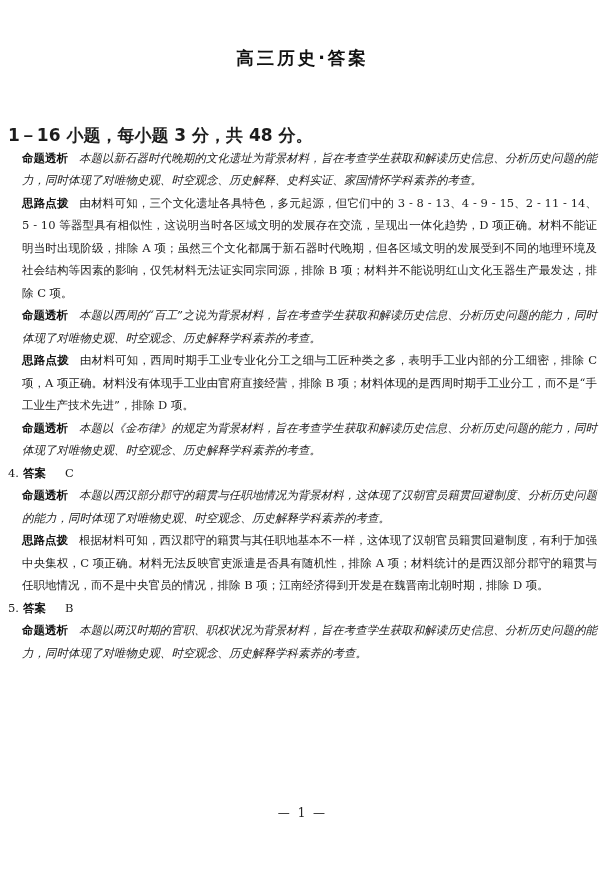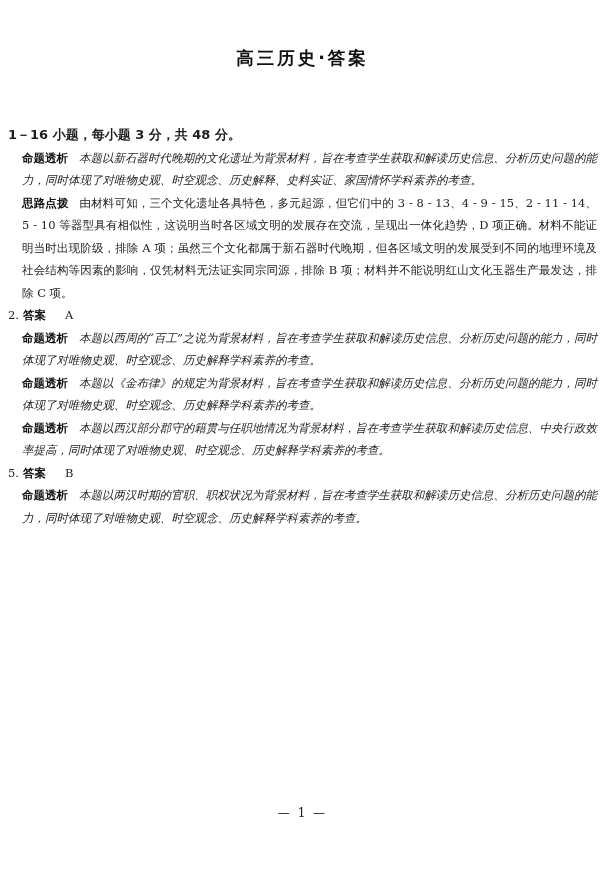--- a/index.html
+++ b/index.html
@@ -26,21 +26,21 @@
     margin-bottom:54px;
   }
   .content {
     font-size:11.5px;
     line-height:22.5px;
     text-align:justify;
   }
   .intro-line {
     font-family:"DejaVu Sans","Liberation Sans",sans-serif;
     font-weight:bold;
-    font-size:13px;
+    font-size:17px;
   }
   .ans-line { white-space:nowrap; }
   .qnum { margin-right:4px; }
   .lbl {
     font-family:"DejaVu Sans","Liberation Sans",sans-serif;
     font-weight:bold;
     color:#111;
     margin-right:11px;
   }
   .ans-letter { margin-left:8px; }
@@ -69,32 +69,34 @@
   <div class="content">
 
     <div class="intro-line">1－16 小题，每小题 3 分，共 48 分。</div>
 
     <div class="q">
       <p class="para"><span class="lbl">命题透析</span><span class="kai">本题以新石器时代晚期的文化遗址为背景材料，旨在考查学生获取和解读历史信息、分析历史问题的能力，同时体现了对唯物史观、时空观念、历史解释、史料实证、家国情怀学科素养的考查。</span></p>
       <p class="para"><span class="lbl">思路点拨</span><span class="song">由材料可知，三个文化遗址各具特色，多元起源，但它们中的 3 - 8 - 13、4 - 9 - 15、2 - 11 - 14、5 - 10 等器型具有相似性，这说明当时各区域文明的发展存在交流，呈现出一体化趋势，D 项正确。材料不能证明当时出现阶级，排除 A 项；虽然三个文化都属于新石器时代晚期，但各区域文明的发展受到不同的地理环境及社会结构等因素的影响，仅凭材料无法证实同宗同源，排除 B 项；材料并不能说明红山文化玉器生产最发达，排除 C 项。</span></p>
     </div>
 
     <div class="q">
-      <div class="ans-line">
-        <span class="qnum">2.</span><span class="lbl">答案</span><span class="ans-letter">A</span>
-      </div>
       <p class="para"><span class="lbl">命题透析</span><span class="kai">本题以西周的“百工”之说为背景材料，旨在考查学生获取和解读历史信息、分析历史问题的能力，同时体现了对唯物史观、时空观念、历史解释学科素养的考查。</span></p>
+      <p class="para"><span class="lbl">思路点拨</span><span class="song">由材料可知，西周时期手工业专业化分工之细与工匠种类之多，表明手工业内部的分工细密，排除 C 项，A 项正确。材料没有体现手工业由官府直接经营，排除 B 项；材料体现的是西周时期手工业分工，而不是“手工业生产技术先进”，排除 D 项。</span></p>
     </div>
 
     <div class="q">
       <p class="para"><span class="lbl">命题透析</span><span class="kai">本题以《金布律》的规定为背景材料，旨在考查学生获取和解读历史信息、分析历史问题的能力，同时体现了对唯物史观、时空观念、历史解释学科素养的考查。</span></p>
     </div>
 
     <div class="q">
-      <p class="para"><span class="lbl">命题透析</span><span class="kai">本题以西汉部分郡守的籍贯与任职地情况为背景材料，旨在考查学生获取和解读历史信息、中央行政效率提高，同时体现了对唯物史观、时空观念、历史解释学科素养的考查。</span></p>
+      <div class="ans-line">
+        <span class="qnum">4.</span><span class="lbl">答案</span><span class="ans-letter">C</span>
+      </div>
+      <p class="para"><span class="lbl">命题透析</span><span class="kai">本题以西汉部分郡守的籍贯与任职地情况为背景材料，这体现了汉朝官员籍贯回避制度、分析历史问题的能力，同时体现了对唯物史观、时空观念、历史解释学科素养的考查。</span></p>
+      <p class="para"><span class="lbl">思路点拨</span><span class="song">根据材料可知，西汉郡守的籍贯与其任职地基本不一样，这体现了汉朝官员籍贯回避制度，有利于加强中央集权，C 项正确。材料无法反映官吏派遣是否具有随机性，排除 A 项；材料统计的是西汉部分郡守的籍贯与任职地情况，而不是中央官员的情况，排除 B 项；江南经济得到开发是在魏晋南北朝时期，排除 D 项。</span></p>
     </div>
 
     <div class="q">
       <div class="ans-line">
         <span class="qnum">5.</span><span class="lbl">答案</span><span class="ans-letter">B</span>
       </div>
       <p class="para"><span class="lbl">命题透析</span><span class="kai">本题以两汉时期的官职、职权状况为背景材料，旨在考查学生获取和解读历史信息、分析历史问题的能力，同时体现了对唯物史观、时空观念、历史解释学科素养的考查。</span></p>
     </div>
 
   </div>

